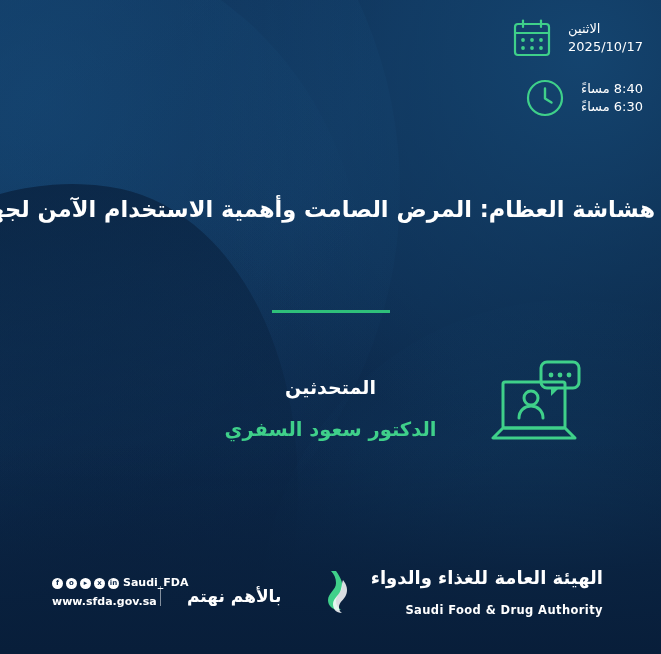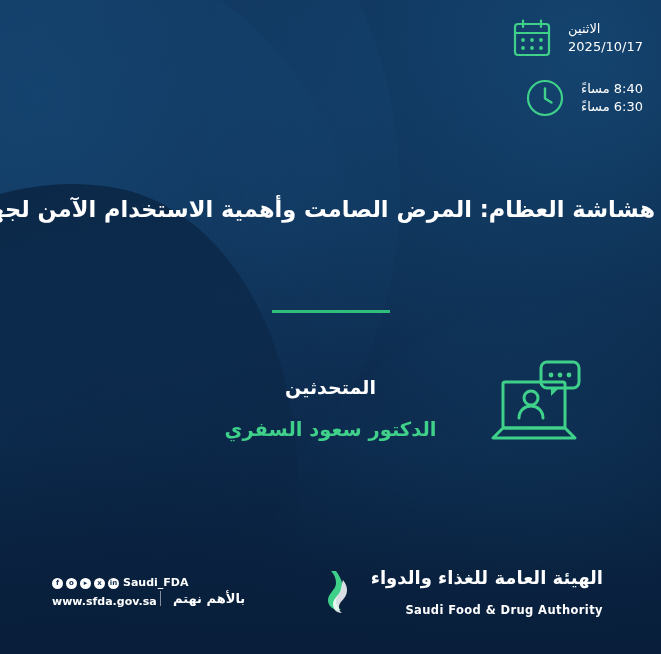--- a/index.html
+++ b/index.html
@@ -209,23 +209,23 @@
     font-size: 11px;
     font-weight: bold;
     margin-top: 2px;
   }
 
   .footer-tag {
     position: absolute;
     left: 160px;
     bottom: 48px;
     color: #ffffff;
-    font-size: 13px;
-    font-weight: bold;
-    padding-left: 12px;
+    font-size: 17px;
+    font-weight: bold;
+    padding-left: 26px;
     border-left: 1px solid rgba(255,255,255,0.5);
     direction: rtl;
   }
 
   .logo {
     position: absolute;
     right: 58px;
     bottom: 36px;
     display: flex;
     align-items: flex-start;

